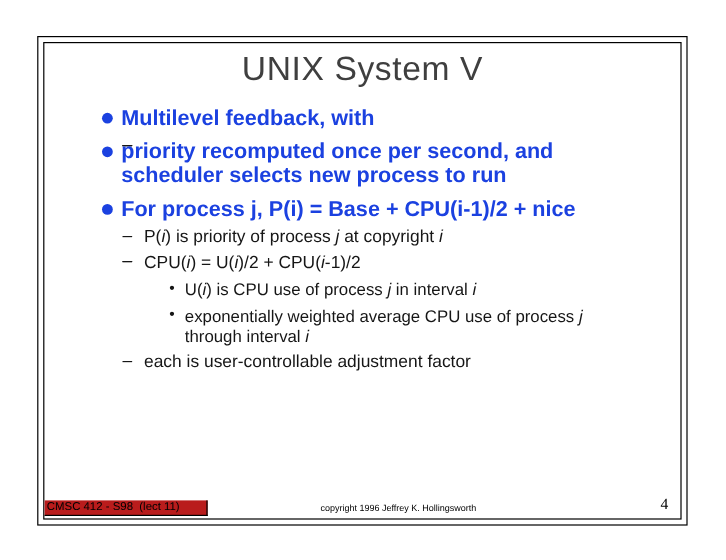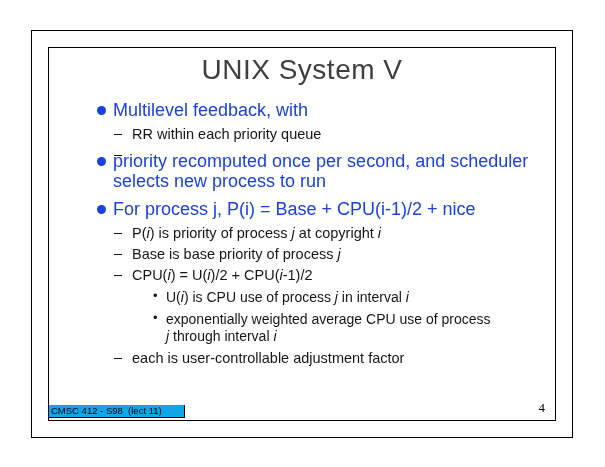--- a/index.html
+++ b/index.html
@@ -3,79 +3,80 @@
 <meta charset="utf-8">
 <style>
   html,body { margin:0; padding:0; background:#ffffff; }
   body {
     width:605px; height:467px; position:relative; overflow:hidden;
     font-family:"Liberation Sans", sans-serif;
     -webkit-font-smoothing:antialiased;
   }
   .outer-frame {
     position:absolute; left:31px; top:30px; width:542px; height:408px;
-    border:1.5px solid #000; box-sizing:border-box; padding:16px; background:#fff;
+    border:1.5px solid #000; box-sizing:border-box; padding:4px; background:#fff;
   }
   .inner-frame {
     width:100%; height:100%; border:1.5px solid #000; box-sizing:border-box;
     position:relative; overflow:hidden;
   }
   .slide-title {
     margin:6px 10px 0; text-align:center;
     font-size:28px; line-height:32px; letter-spacing:0.5px;
     color:var(--title-color,#3f3f3f);
   }
   .content { margin-top:14px; padding-right:24px; color:var(--body-color,#161616); }
   .li { position:relative; }
   .li .marker { position:absolute; }
   .l1 {
     padding-left:64px; font-size:18px; line-height:20px;
-    color:var(--accent,#1b41e0); margin:8px 0 6px;
+    color:var(--accent,#1b41e0); margin:8px 0 6px;font-weight:bold;
   }
   .l1:first-child { margin-top:0; }
   .l1 .marker {
     left:48px; top:6px; width:9px; height:9px; border-radius:50%;
     background:var(--accent,#1b41e0);
   }
   .l2 { padding-left:83px; font-size:14.5px; line-height:17px; margin:0 0 4px; }
   .l2 .marker { left:65px; top:-1px; font-size:14.5px; }
   .l3 { padding-left:117px; padding-right:40px; font-size:14px; line-height:17px; margin:5px 0; }
   .l3 .marker { left:104px; top:-2px; font-size:13px; }
   .footer-left {
     position:absolute; left:0; bottom:2px; width:136px; height:13px;
     border-right:1px solid #000; border-bottom:1px solid #000;
     font-size:9.5px; line-height:12px; padding-left:2px; color:#000;
-    white-space:pre; box-sizing:border-box; background:#0ea5e9;margin-top:28px;
+    white-space:pre; box-sizing:border-box; background:#b91c1c;margin-top:28px;
   }
   .footer-center {
     position:absolute; left:140px; right:80px; bottom:4px; text-align:center;
     font-size:7.5px; line-height:9px; color:#000;
   }
   .page-number {
     position:absolute; right:10px; bottom:4px;
     font-family:"Liberation Serif", serif; font-size:13px; color:#000;
   }
   i { font-style:italic; }
 </style>
 </head>
 <body style="--accent: #1b41e0; --title-color: #3f3f3f; --body-color: #161616;">
 
 <div class="outer-frame">
   <div class="inner-frame">
     <div class="slide-title">UNIX System V</div>
     <div class="content">
         <div class="li l1"><span class="marker"></span><span><span>Multilevel feedback, with</span></span></div>
-        <div class="li l2"><span class="marker">–</span><span><span>RR within each priority queue</span></span></div>
+        <div class="li l2"><span class="marker">–</span></div>
         <div class="li l2"><span class="marker">–</span></div>
         <div class="li l2"><span class="marker">–</span></div>
         <div class="li l1"><span class="marker"></span><span><span>priority recomputed once per second, and scheduler selects new process to run</span></span></div>
         <div class="li l1"><span class="marker"></span><span><span>For process j, P(i) = Base + CPU(i-1)/2 + nice</span></span></div>
         <div class="li l2"><span class="marker">–</span><span><span>P(</span><i>i</i><span>) is priority of process </span><i>j</i><span> at copyright </span><i>i</i></span></div>
-        <div class="li l2"><span class="marker">–</span><span><span>Base is base priority of process </span><i>j</i></span></div>
+        <div class="li l2"><span class="marker">–</span></div>
         <div class="li l2"><span class="marker">–</span><span><span>CPU(</span><i>i</i><span>) = U(</span><i>i</i><span>)/2 + CPU(</span><i>i</i><span>-1)/2</span></span></div>
         <div class="li l3"><span class="marker">•</span><span><span>U(</span><i>i</i><span>) is CPU use of process </span><i>j</i><span> in interval </span><i>i</i></span></div>
         <div class="li l3"><span class="marker">•</span><span><span>exponentially weighted average CPU use of process </span><i>j</i><span> through interval </span><i>i</i></span></div>
         <div class="li l2"><span class="marker">–</span><span><span>each is user-controllable adjustment factor</span></span></div>
       </div>
     <div class="footer-left">CMSC 412 - S98  (lect 11)</div>
+    <div class="footer-center">copyright 1996 Jeffrey K. Hollingsworth</div>
     <div class="page-number">4</div>
   </div>
 </div>
 
 </body></html>

